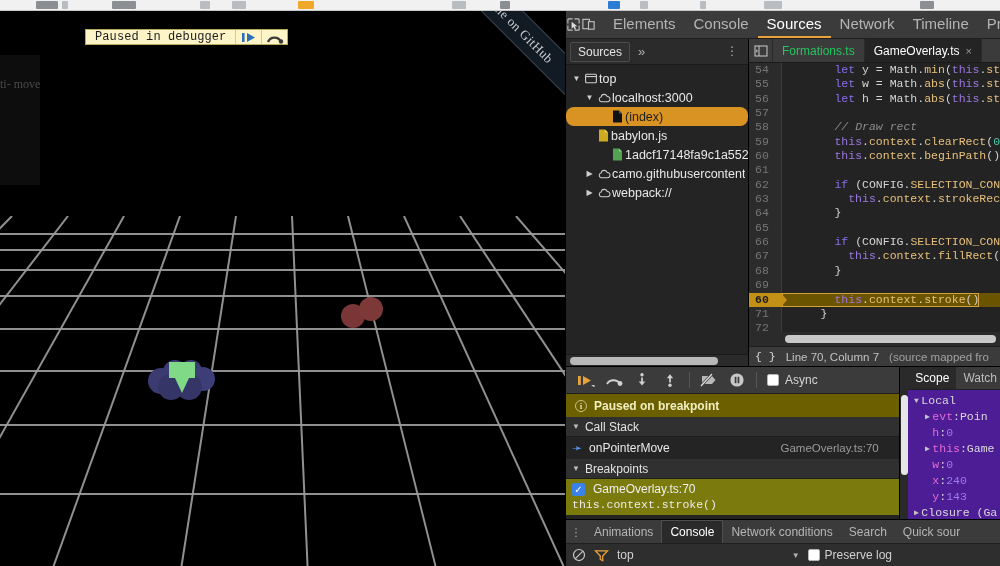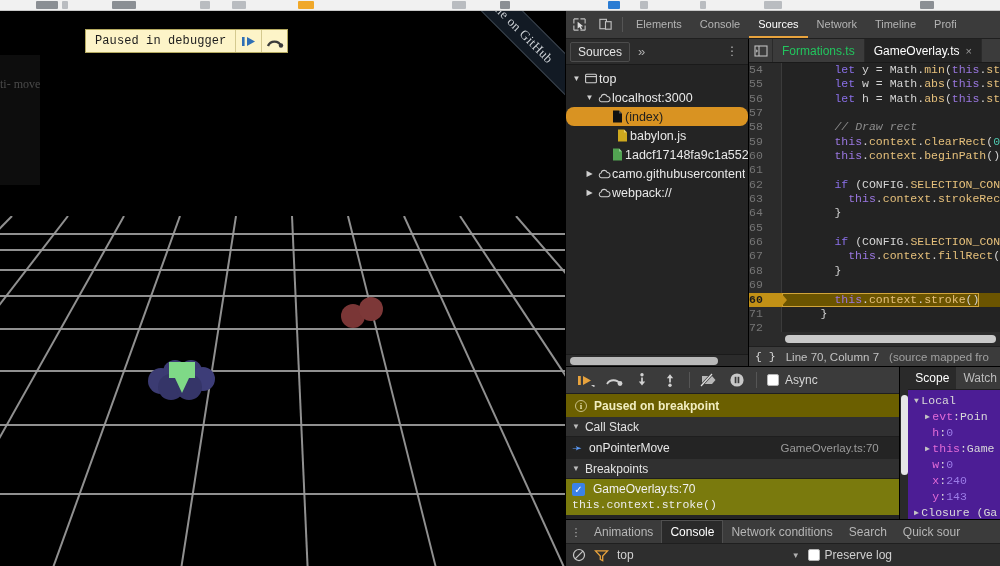--- a/index.html
+++ b/index.html
@@ -56,21 +56,21 @@
     border-top: 1px solid #3a424c; border-bottom: 1px solid #3a424c;
     transform: rotate(45deg);
     color: #cfd3d8; font-family: "Liberation Serif", serif;
     font-size: 13px; letter-spacing: 0.4px;
     text-align: center; line-height: 29px;
   }
 
   
   .paused-banner {
     position: absolute; left: 85px; top: 18px;
-    height: 24px; display: flex; align-items: stretch;
+    height: 16px; display: flex; align-items: stretch;
     background: #fdf4c8; border: 1px solid #b4a95f;
     font-family: "Liberation Mono", monospace;
   }
   .paused-banner .lbl {
     padding: 0 9px; display: flex; align-items: center;
     font-size: 12px; color: #1d1d1d; letter-spacing: 0.1px;
   }
   .pb-btn {
     width: 26px; border-left: 1px solid #d4c98f;
     display: flex; align-items: center; justify-content: center;
@@ -88,21 +88,21 @@
   .dt-tabbar {
     height: 28px; background: #3b3b3b; border-bottom: 1px solid #1f1f1f;
     display: flex; align-items: stretch; flex: 0 0 auto;
   }
   .dt-iconbtn {
     width: 26px; display: flex; align-items: center; justify-content: center;
   }
   .dt-sep { width: 1px; background: #555; margin: 6px 4px; }
   .dt-tab {
     padding: 0 9px; display: flex; align-items: center;
-    color: #b4b4b4; font-size: 11px; white-space: nowrap;
+    color: #b4b4b4; font-size: 15px; white-space: nowrap;
     border-bottom: 2px solid transparent;
   }
   .dt-tab.active { color: #fff; border-bottom-color: #e8a33d; }
 
   
   .dt-body { flex: 1 1 auto; display: flex; min-height: 0; }
 
   .navigator {
     width: 183px; background: #242424; display: flex; flex-direction: column;
     border-right: 1px solid #000;
@@ -139,21 +139,21 @@
   .ftab.active { background: #242424; color: #fff; }
   .ftab .x { color: #9a9a9a; font-size: 11px; }
 
   .code {
     flex: 1 1 auto; position: relative; overflow: hidden; background: #232323;
     font-family: "Liberation Mono", monospace; font-size: 11.5px; line-height: 14.35px;
   }
   .cl { display: flex; height: 14.35px; white-space: pre; }
   .cl.bp { background: #6b5400; }
   .ln {
-    width: 33px; flex: 0 0 33px; text-align: left; padding-right: 6px;
+    width: 33px; flex: 0 0 33px; text-align: center; padding-right: 6px;
     color: #767676; background: #2b2b2b; border-right: 1px solid #3b3b3b;
   }
   .cl.bp .ln {
     background: #c29116; color: #1c1c1c; font-weight: bold;
     border-right: 1px solid #c29116; position: relative;
   }
   .cl.bp .ln:after {
     content: ""; position: absolute; right: -6px; top: 0;
     border-left: 6px solid #c29116;
     border-top: 7.2px solid transparent; border-bottom: 7.2px solid transparent;
@@ -405,21 +405,21 @@
             <div class="trow sel" style="padding-left: 30px; border-radius: 8px;">
               <span class="tw"></span>
               <span class="ticon">
                 <svg width="11" height="13" viewBox="0 0 11 13">
                   <path d="M1 0.6 L7 0.6 L10 3.6 L10 12.4 L1 12.4 Z" fill="#111"></path>
                   <path d="M7 0.6 L7 3.6 L10 3.6" fill="#555"></path>
                 </svg>
               </span>
               <span class="tlabel">(index)</span>
             </div>
-            <div class="trow" style="padding-left: 35px;">
+            <div class="trow" style="padding-left: 16px;">
               <span class="tw"></span>
               <span class="ticon">
                 <svg width="11" height="13" viewBox="0 0 11 13">
                   <path d="M1 0.6 L7 0.6 L10 3.6 L10 12.4 L1 12.4 Z" fill="#cfa91e"></path>
                   <path d="M7 0.6 L7 3.6 L10 3.6" fill="#e8cf72"></path>
                 </svg>
               </span>
               <span class="tlabel">babylon.js</span>
             </div>
             <div class="trow" style="padding-left: 30px;">

